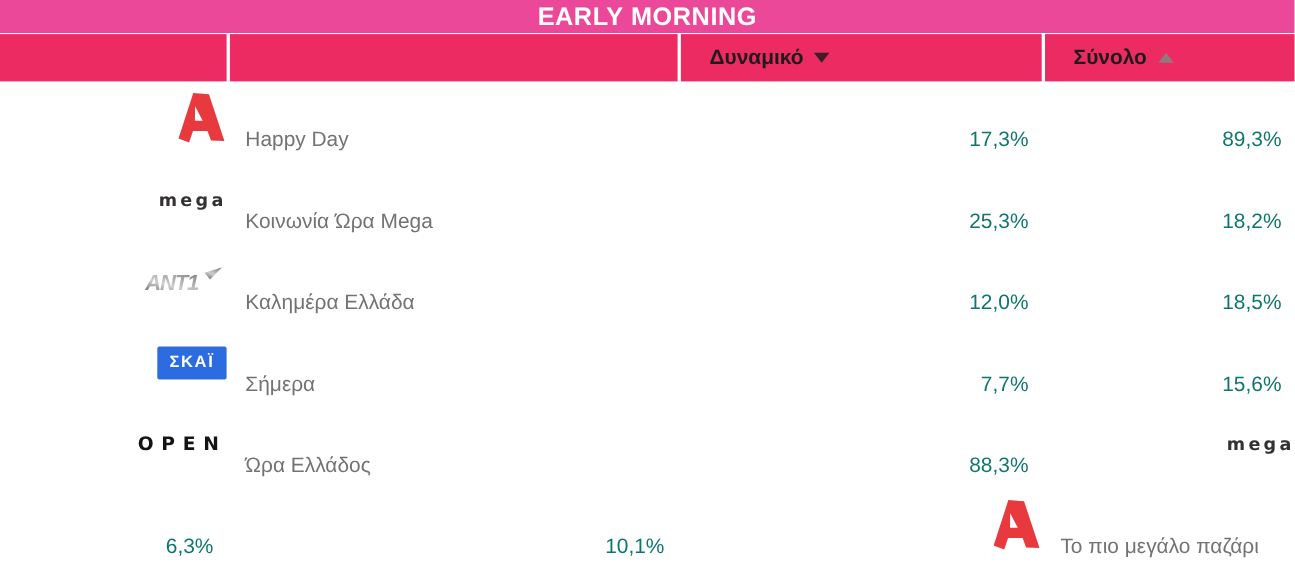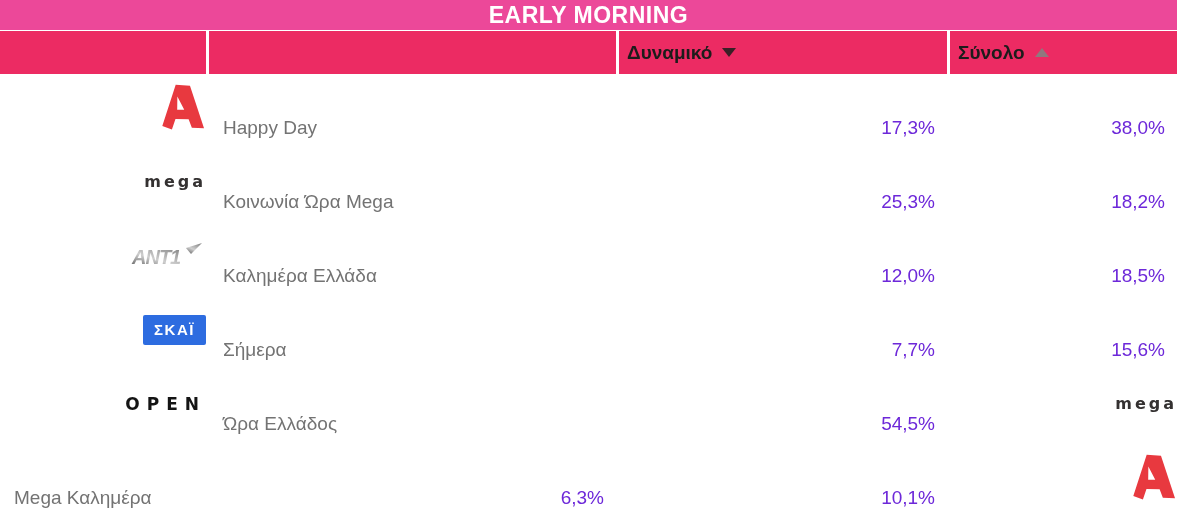--- a/index.html
+++ b/index.html
@@ -15,28 +15,28 @@
   }
   .grid{
     margin-top:1px;display:grid;
     grid-template-columns:206px 407px 328px 227px;
     column-gap:3px;row-gap:2px;background:#ffffff;
   }
   .hcell{
     height:43px;background:#EC2B63;display:flex;align-items:center;
     font-size:19px;font-weight:600;color:#1d1c1b;
   }
-  .hcell.sortable{cursor:pointer;padding-left:8px;gap:10px;}
+  .hcell.sortable{cursor:pointer;padding-left:26px;gap:10px;}
   .tri{display:inline-block;width:0;height:0;}
   .tri-down{border-left:7px solid transparent;border-right:7px solid transparent;border-top:9px solid #3a2026;}
   .tri-up{border-left:7px solid transparent;border-right:7px solid transparent;border-bottom:9px solid #90787e;}
   .cell{height:63px;display:flex;}
   .logo-cell{align-items:center;padding-left:14px;justify-content:flex-end;}
   .name-cell{align-items:flex-end;padding:0 0 9px 14px;font-size:19px;color:#737373;}
-  .val-cell{align-items:flex-end;justify-content:flex-end;padding:0 12px 9px 0;font-size:19px;color:#6d28d9;}
+  .val-cell{align-items:flex-end;justify-content:flex-end;padding:0 12px 9px 0;font-size:19px;color:#0f766e;}
 
   
   .alpha-logo{margin-left:12px;}
   .mega-logo{
     font-family:"DejaVu Sans",sans-serif;font-size:16px;font-weight:800;
     letter-spacing:3px;color:#343131;
   }
   .skai-logo{
     background:#2D6CE0;color:#ffffff;border-radius:2px;
     width:63px;height:30px;display:flex;align-items:center;justify-content:center;
@@ -67,21 +67,21 @@
     <span class="tri tri-up"></span>
   </div>
 
   <div class="cell logo-cell row-light">
     <svg class="alpha-logo" width="48" height="52" viewBox="0 0 48 52">
       <path fill="#E8393F" fill-rule="evenodd" transform="rotate(-8 24 26)" d="M21 2 L35 5 L43 49 L31 47 L29 38 L16 36 L11 46 L2 41 Z M21 14 L26 28 L19 27 Z"></path>
     </svg>
   </div>
   <div class="cell name-cell row-light">Happy Day</div>
   <div class="cell val-cell row-light">17,3%</div>
-  <div class="cell val-cell row-light">38,0%</div>
+  <div class="cell val-cell row-light">89,3%</div>
 
   <div class="cell logo-cell row-dark">
     <span class="mega-logo">mega</span>
   </div>
   <div class="cell name-cell row-dark">Κοινωνία Ώρα Mega</div>
   <div class="cell val-cell row-dark">25,3%</div>
   <div class="cell val-cell row-dark">18,2%</div>
 
   <div class="cell logo-cell row-light">
     <svg width="76" height="28" viewBox="0 0 76 28">
@@ -104,26 +104,25 @@
     <span class="skai-logo">ΣΚΑΪ</span>
   </div>
   <div class="cell name-cell row-dark">Σήμερα</div>
   <div class="cell val-cell row-dark">7,7%</div>
   <div class="cell val-cell row-dark">15,6%</div>
 
   <div class="cell logo-cell row-light">
     <span class="open-logo">OPEN</span>
   </div>
   <div class="cell name-cell row-light">Ώρα Ελλάδος</div>
-  <div class="cell val-cell row-light">54,5%</div>
+  <div class="cell val-cell row-light">88,3%</div>
 
   <div class="cell logo-cell row-dark">
     <span class="mega-logo">mega</span>
   </div>
-  <div class="cell name-cell row-dark">Mega Καλημέρα</div>
   <div class="cell val-cell row-dark">6,3%</div>
   <div class="cell val-cell row-dark">10,1%</div>
 
   <div class="cell logo-cell row-light">
     <svg class="alpha-logo" width="48" height="52" viewBox="0 0 48 52">
       <path fill="#E8393F" fill-rule="evenodd" transform="rotate(-8 24 26)" d="M21 2 L35 5 L43 49 L31 47 L29 38 L16 36 L11 46 L2 41 Z M21 14 L26 28 L19 27 Z"></path>
     </svg>
   </div>
   <div class="cell name-cell row-light">Το πιο μεγάλο παζάρι</div>
   <div class="cell val-cell row-light">1,6%</div>

